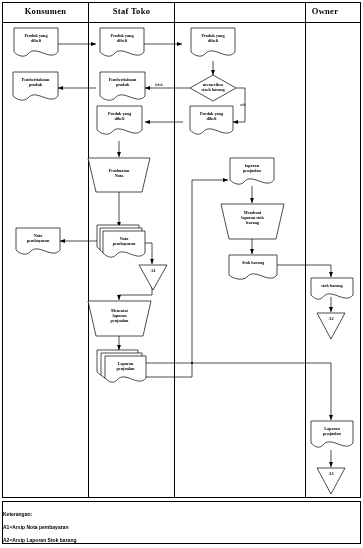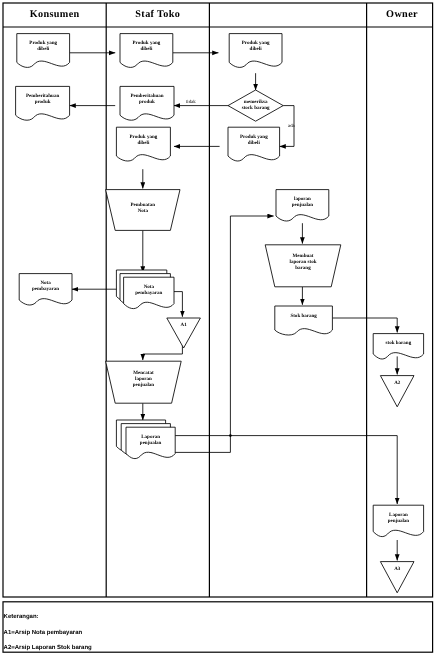--- a/index.html
+++ b/index.html
@@ -173,21 +173,21 @@
       <path d="M311,421 L353,421 L353,443 C345,453 331,435 323,445 C319,449 315,447 311,443 Z"></path>
 
       <path d="M139,265 L167,265 L153,290 Z"></path>
       <path d="M317,313 L345,313 L331,339 Z"></path>
       <path d="M317,468 L345,468 L331,494 Z"></path>
     </g>
   </svg>
 
   <div class="lane-title" style="left:3px;top:6px;width:85px;">Konsumen</div>
   <div class="lane-title" style="left:89px;top:6px;width:85px;">Staf Toko</div>
-  <div class="lane-title" style="left:308px;top:6px;width:54px;">Owner</div>
+  <div class="lane-title" style="left:298px;top:6px;width:54px;">Owner</div>
 
   <div class="node-label" style="left:14px;top:33px;width:44px;">Produk yang
 dibeli</div>
   <div class="node-label" style="left:100px;top:33px;width:44px;">Produk yang
 dibeli</div>
   <div class="node-label" style="left:191px;top:33px;width:44px;">Produk yang
 dibeli</div>
 
   <div class="node-label" style="left:192px;top:82px;width:42px;">memeriksa
 stock barang</div>

